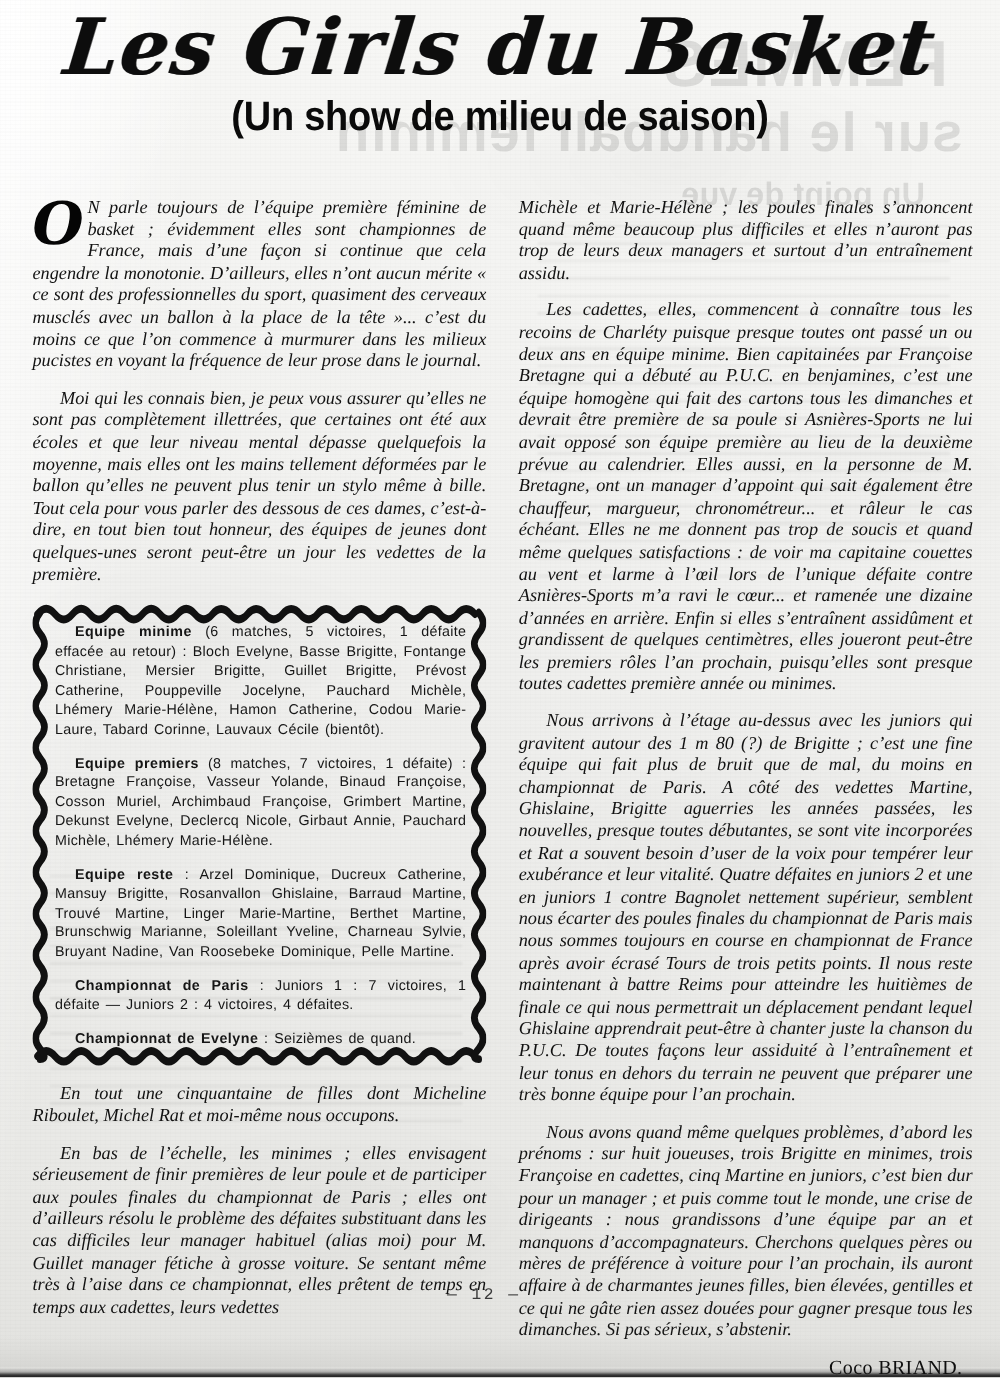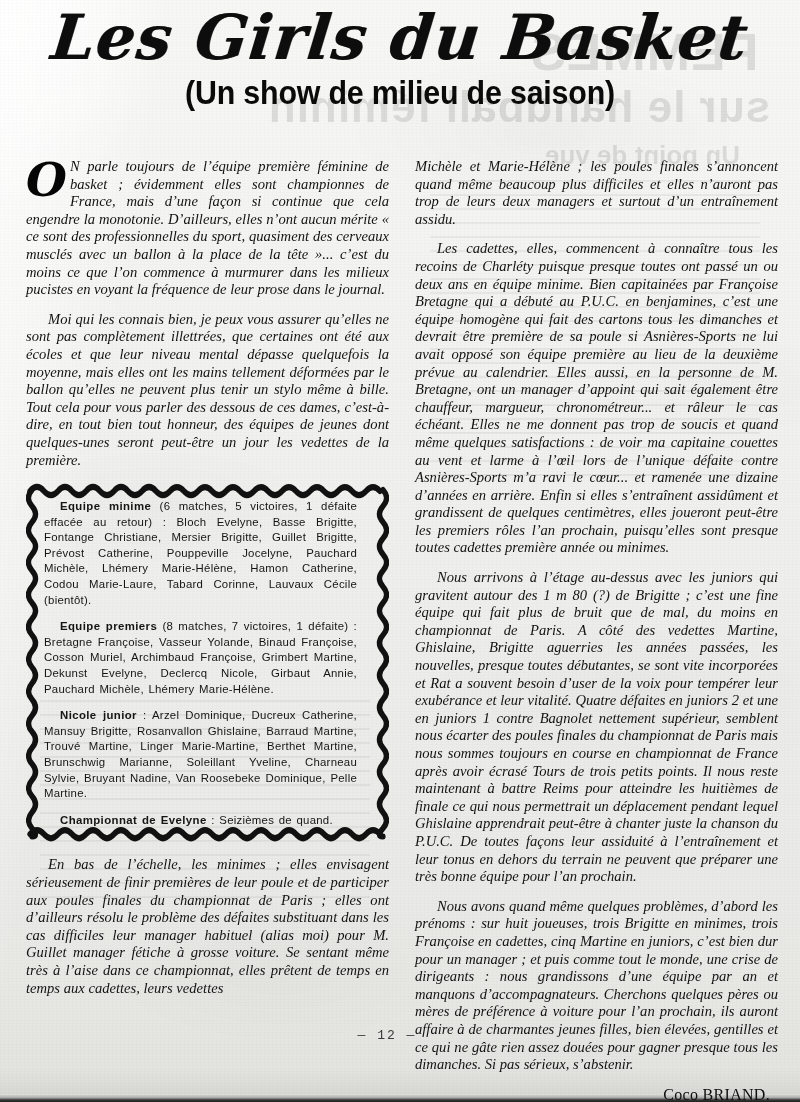--- a/index.html
+++ b/index.html
@@ -173,21 +173,21 @@
     padding: 16px 16px 12px 18px;
   }
   #roster-frame {
     position: absolute;
     inset: 0;
     pointer-events: none;
   }
   #roster-frame svg { display: block; width: 100%; height: 100%; }
   .roster-p {
     position: relative;
-    margin: 0 16px 11px 0;
+    margin: 0 0 11px 0;
     font-family: "Liberation Sans", sans-serif;
     font-size: 11.4px;
     line-height: 15.6px;
     color: #151515;
     text-align: justify;
     text-indent: 16px;
     letter-spacing: 0.25px;
     word-spacing: 1.2px;
   }
   .roster-p:last-child { margin-bottom: 2px; }
@@ -248,24 +248,26 @@
           <svg viewBox="0 0 363 312" preserveAspectRatio="none" aria-hidden="true">
             <path d="M4,7 Q11,0 18,7 T32,7 T46,7 T60,7 T74,7 T88,7 T102,7 T116,7 T130,7 T144,7 T158,7 T172,7 T186,7 T200,7 T214,7 T228,7 T242,7 T256,7 T270,7 T284,7 T298,7 T312,7 T326,7 T340,7 T354,7" fill="none" stroke="#111" stroke-width="5.2" stroke-linecap="round"></path>
             <path d="M4,305 Q11,298 18,305 T32,305 T46,305 T60,305 T74,305 T88,305 T102,305 T116,305 T130,305 T144,305 T158,305 T172,305 T186,305 T200,305 T214,305 T228,305 T242,305 T256,305 T270,305 T284,305 T298,305 T312,305 T326,305 T340,305 T354,305" fill="none" stroke="#111" stroke-width="5.2" stroke-linecap="round"></path>
             <path d="M6,6 Q-1,13 6,20 T6,34 T6,48 T6,62 T6,76 T6,90 T6,104 T6,118 T6,132 T6,146 T6,160 T6,174 T6,188 T6,202 T6,216 T6,230 T6,244 T6,258 T6,272 T6,286 T6,300 T6,307" fill="none" stroke="#111" stroke-width="5.2" stroke-linecap="round"></path>
             <path d="M357,6 Q364,13 357,20 T357,34 T357,48 T357,62 T357,76 T357,90 T357,104 T357,118 T357,132 T357,146 T357,160 T357,174 T357,188 T357,202 T357,216 T357,230 T357,244 T357,258 T357,272 T357,286 T357,300 T357,307" fill="none" stroke="#111" stroke-width="5.2" stroke-linecap="round"></path>
           </svg>
         </div>
 
         <p class="roster-p"><b>Equipe minime</b><span> (6 matches, 5 victoires, 1 défaite effacée au retour) : Bloch Evelyne, Basse Brigitte, Fontange Christiane, Mersier Brigitte, Guillet Brigitte, Prévost Catherine, Pouppeville Jocelyne, Pauchard Michèle, Lhémery Marie-Hélène, Hamon Catherine, Codou Marie-Laure, Tabard Corinne, Lauvaux Cécile (bientôt).</span></p>
         <p class="roster-p"><b>Equipe premiers</b><span> (8 matches, 7 victoires, 1 défaite) : Bretagne Françoise, Vasseur Yolande, Binaud Françoise, Cosson Muriel, Archimbaud Françoise, Grimbert Martine, Dekunst Evelyne, Declercq Nicole, Girbaut Annie, Pauchard Michèle, Lhémery Marie-Hélène.</span></p>
-        <p class="roster-p"><b>Nicole junior</b><span> : Arzel Dominique, Ducreux Catherine, Mansuy Brigitte, Rosanvallon Ghislaine, Barraud Martine, Trouvé Martine, Linger Marie-Martine, Berthet Martine, Brunschwig Marianne, Soleillant Yveline, Charneau Sylvie, Bruyant Nadine, Van Roosebeke Dominique, Pelle Martine.</span></p>
+        <p class="roster-p"><b>Equipe reste</b><span> : Arzel Dominique, Ducreux Catherine, Mansuy Brigitte, Rosanvallon Ghislaine, Barraud Martine, Trouvé Martine, Linger Marie-Martine, Berthet Martine, Brunschwig Marianne, Soleillant Yveline, Charneau Sylvie, Bruyant Nadine, Van Roosebeke Dominique, Pelle Martine.</span></p>
+        <p class="roster-p"><b>Championnat de Paris</b><span> : Juniors 1 : 7 victoires, 1 défaite — Juniors 2 : 4 victoires, 4 défaites.</span></p>
         <p class="roster-p"><b>Championnat de Evelyne</b><span> : Seizièmes de quand.</span></p>
       </div>
 
+      <p class="body">En tout une cinquantaine de filles dont Micheline Riboulet, Michel Rat et moi-même nous occupons.</p>
       <p class="body">En bas de l’échelle, les minimes ; elles envisagent sérieusement de finir premières de leur poule et de participer aux poules finales du championnat de Paris ; elles ont d’ailleurs résolu le problème des défaites substituant dans les cas difficiles leur manager habituel (alias moi) pour M. Guillet manager fétiche à grosse voiture. Se sentant même très à l’aise dans ce championnat, elles prêtent de temps en temps aux cadettes, leurs vedettes</p>
     </div>
 
     <div class="col" id="col-right">
       <p class="body noindent">Michèle et Marie-Hélène ; les poules finales s’annoncent quand même beaucoup plus difficiles et elles n’auront pas trop de leurs deux managers et surtout d’un entraînement assidu.</p>
       <p class="body">Les cadettes, elles, commencent à connaître tous les recoins de Charléty puisque presque toutes ont passé un ou deux ans en équipe minime. Bien capitainées par Françoise Bretagne qui a débuté au P.U.C. en benjamines, c’est une équipe homogène qui fait des cartons tous les dimanches et devrait être première de sa poule si Asnières-Sports ne lui avait opposé son équipe première au lieu de la deuxième prévue au calendrier. Elles aussi, en la personne de M. Bretagne, ont un manager d’appoint qui sait également être chauffeur, margueur, chronométreur... et râleur le cas échéant. Elles ne me donnent pas trop de soucis et quand même quelques satisfactions : de voir ma capitaine couettes au vent et larme à l’œil lors de l’unique défaite contre Asnières-Sports m’a ravi le cœur... et ramenée une dizaine d’années en arrière. Enfin si elles s’entraînent assidûment et grandissent de quelques centimètres, elles joueront peut-être les premiers rôles l’an prochain, puisqu’elles sont presque toutes cadettes première année ou minimes.</p>
       <p class="body">Nous arrivons à l’étage au-dessus avec les juniors qui gravitent autour des 1 m 80 (?) de Brigitte ; c’est une fine équipe qui fait plus de bruit que de mal, du moins en championnat de Paris. A côté des vedettes Martine, Ghislaine, Brigitte aguerries les années passées, les nouvelles, presque toutes débutantes, se sont vite incorporées et Rat a souvent besoin d’user de la voix pour tempérer leur exubérance et leur vitalité. Quatre défaites en juniors 2 et une en juniors 1 contre Bagnolet nettement supérieur, semblent nous écarter des poules finales du championnat de Paris mais nous sommes toujours en course en championnat de France après avoir écrasé Tours de trois petits points. Il nous reste maintenant à battre Reims pour atteindre les huitièmes de finale ce qui nous permettrait un déplacement pendant lequel Ghislaine apprendrait peut-être à chanter juste la chanson du P.U.C. De toutes façons leur assiduité à l’entraînement et leur tonus en dehors du terrain ne peuvent que préparer une très bonne équipe pour l’an prochain.</p>
       <p class="body">Nous avons quand même quelques problèmes, d’abord les prénoms : sur huit joueuses, trois Brigitte en minimes, trois Françoise en cadettes, cinq Martine en juniors, c’est bien dur pour un manager ; et puis comme tout le monde, une crise de dirigeants : nous grandissons d’une équipe par an et manquons d’accompagnateurs. Cherchons quelques pères ou mères de préférence à voiture pour l’an prochain, ils auront affaire à de charmantes jeunes filles, bien élevées, gentilles et ce qui ne gâte rien assez douées pour gagner presque tous les dimanches. Si pas sérieux, s’abstenir.</p>
       <div id="signature">Coco BRIAND.</div>
     </div>

